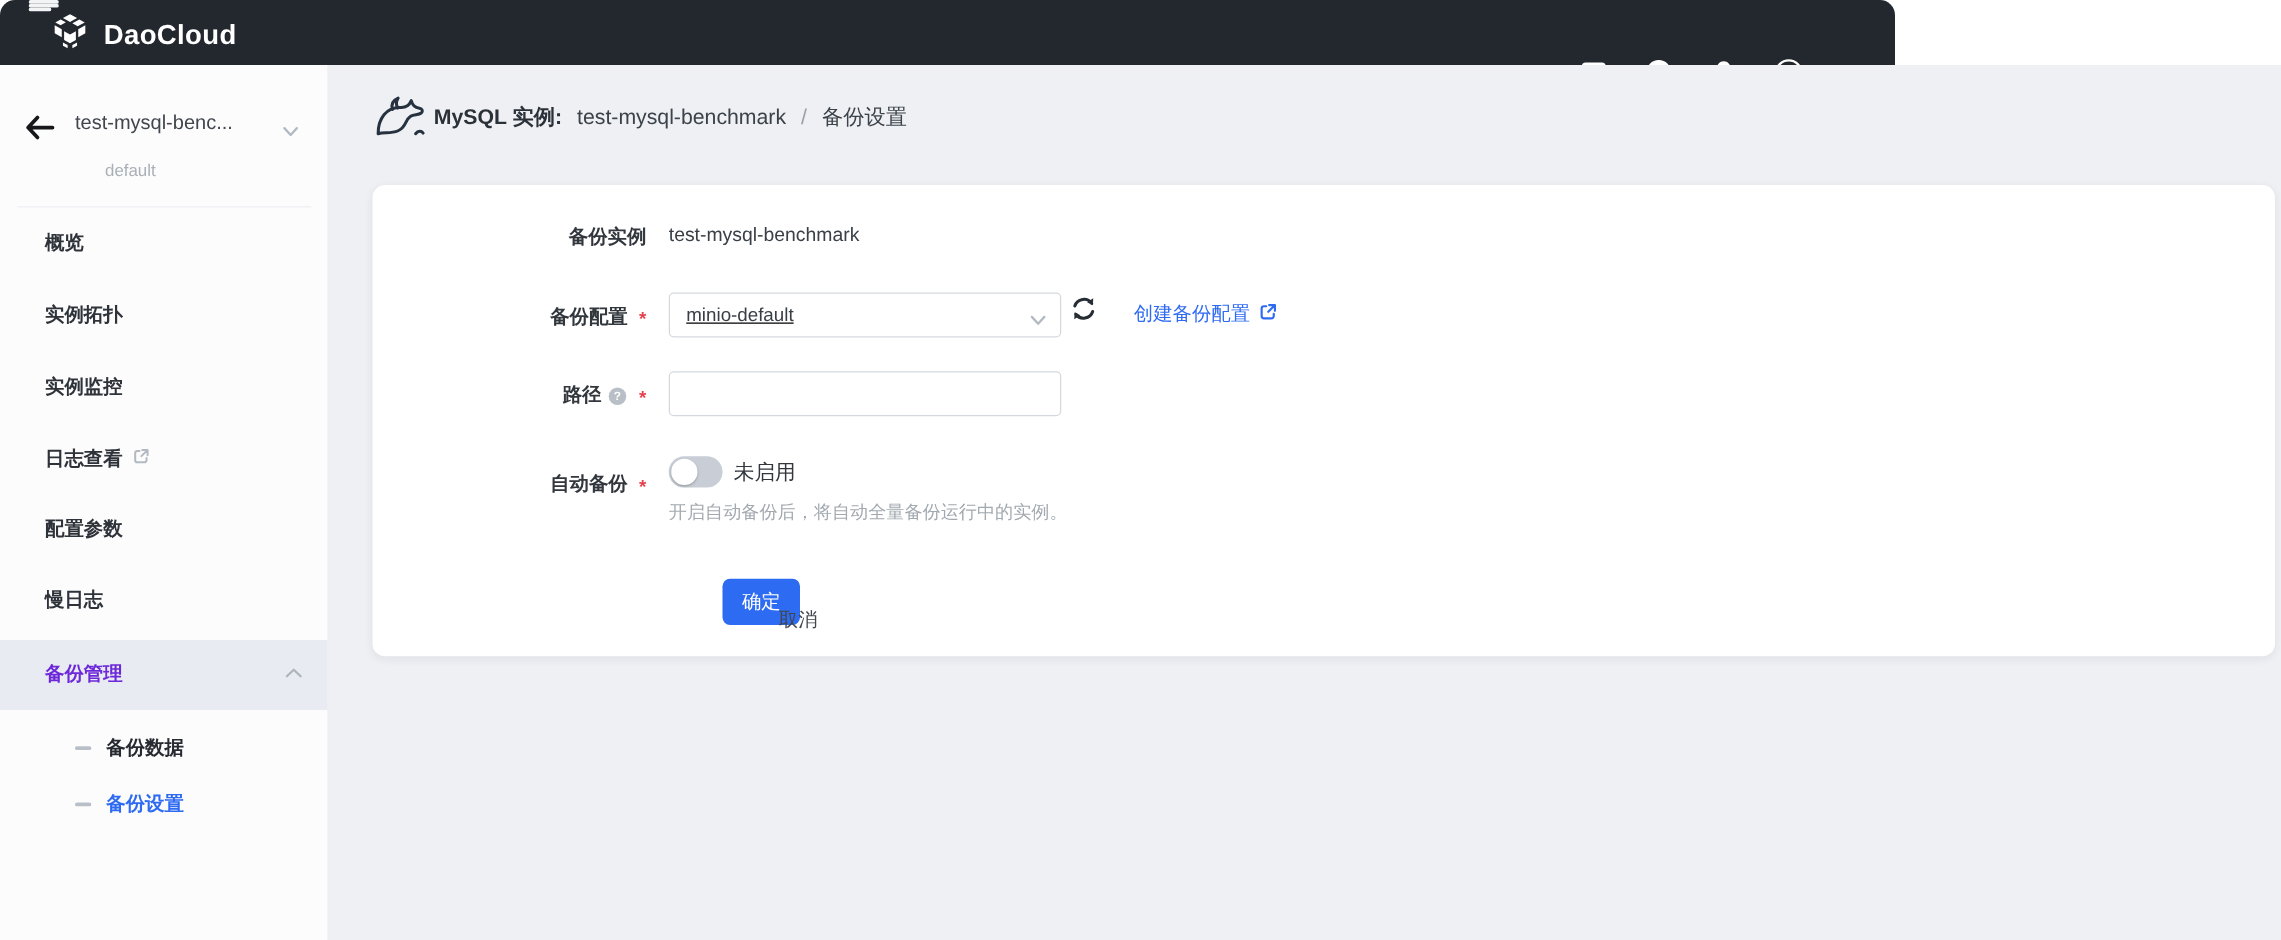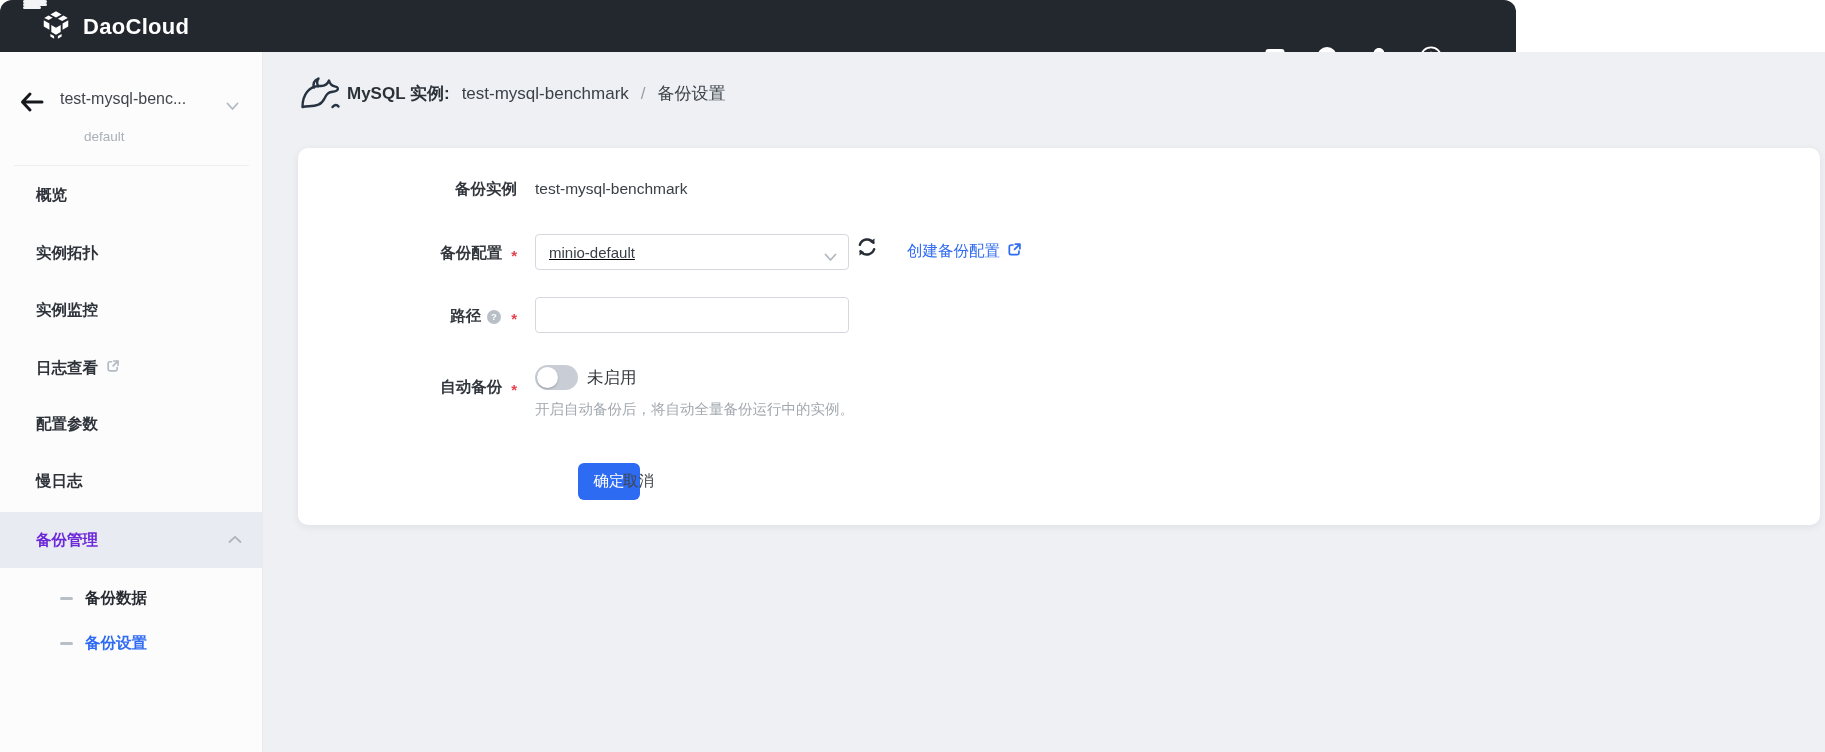--- a/index.html
+++ b/index.html
@@ -75,21 +75,21 @@
   .toggle { position:absolute; left:237px; top:-12px; width:43px; height:25px; border-radius:13px;
             background:#c9ced6; cursor:pointer; }
   .toggle .knob { position:absolute; left:2px; top:2px; width:21px; height:21px; border-radius:50%;
                   background:#ffffff; box-shadow:0 1px 2px rgba(0,0,0,.25); }
   .toggle-state { position:absolute; left:289px; top:-10px; font-size:16.5px; color:#32373d; }
   .hint { position:absolute; left:237px; top:0; font-size:14.5px; color:#a3a9b0; }
 
   .btn-ok { position:absolute; left:237px; top:0; width:62px; height:37px; border:none;
             border-radius:6px; background:#2d6bf2; color:#ffffff; font-size:15.5px;
             font-family:inherit; cursor:pointer;margin-left:43px; }
-  .btn-cancel { position:absolute; left:325px; top:8px; font-size:15.5px; color:#41464d;
+  .btn-cancel { position:absolute; left:325px; top:23px; font-size:15.5px; color:#41464d;
                 background:none; border:none; font-family:Liberation Serif, serif; cursor:pointer; }
 </style>
 </head>
 <body>
 
 <div class="topbar">
   <div class="hamburger">
       <span></span>
       <span></span>
       <span></span>

